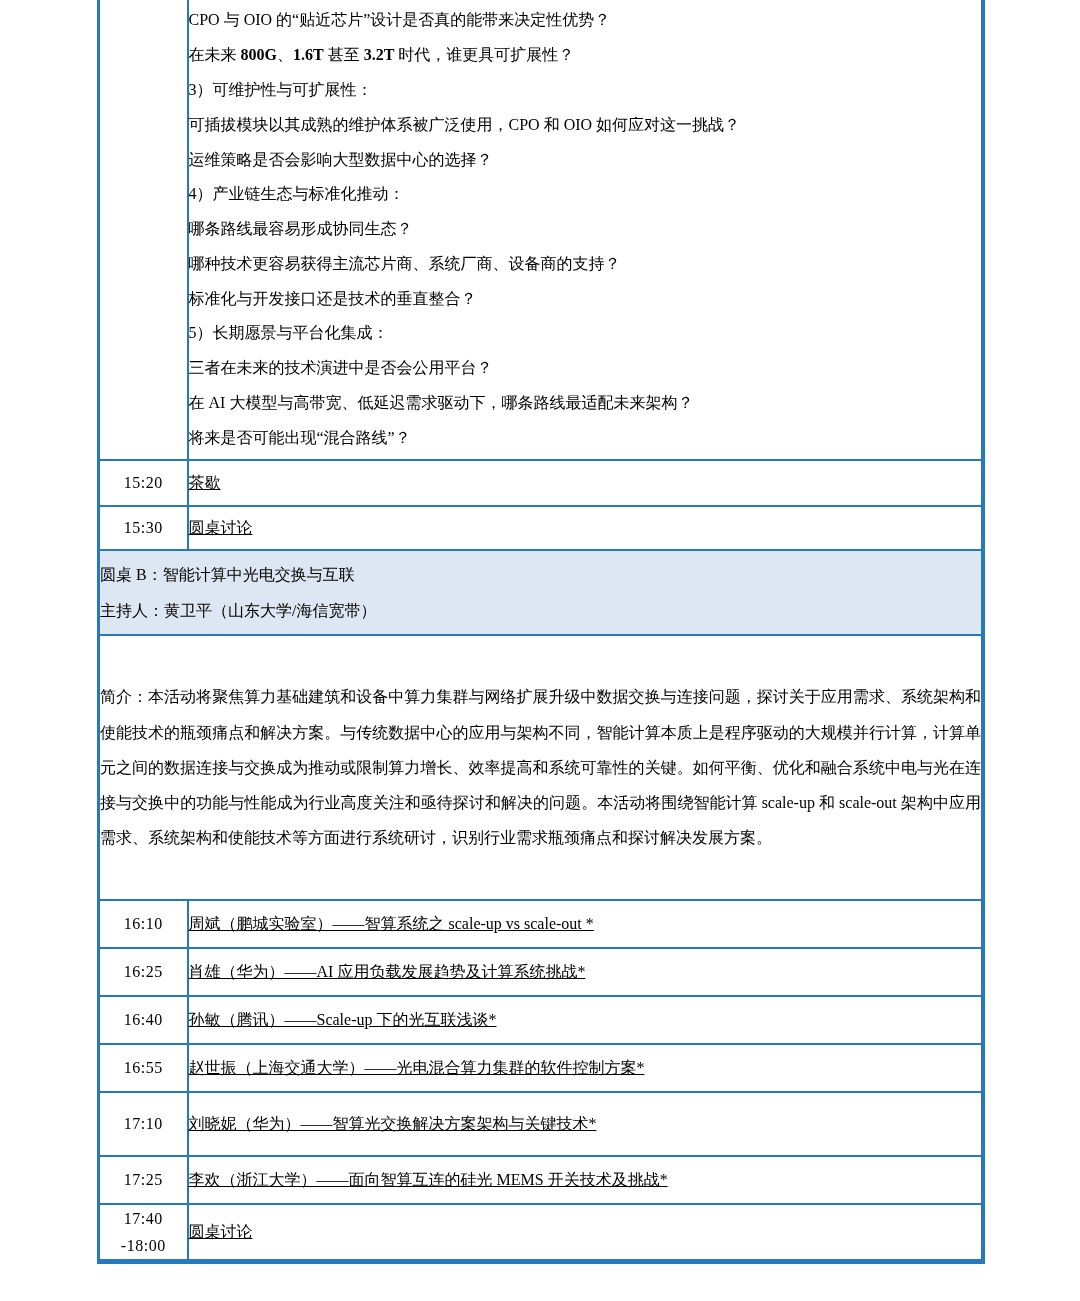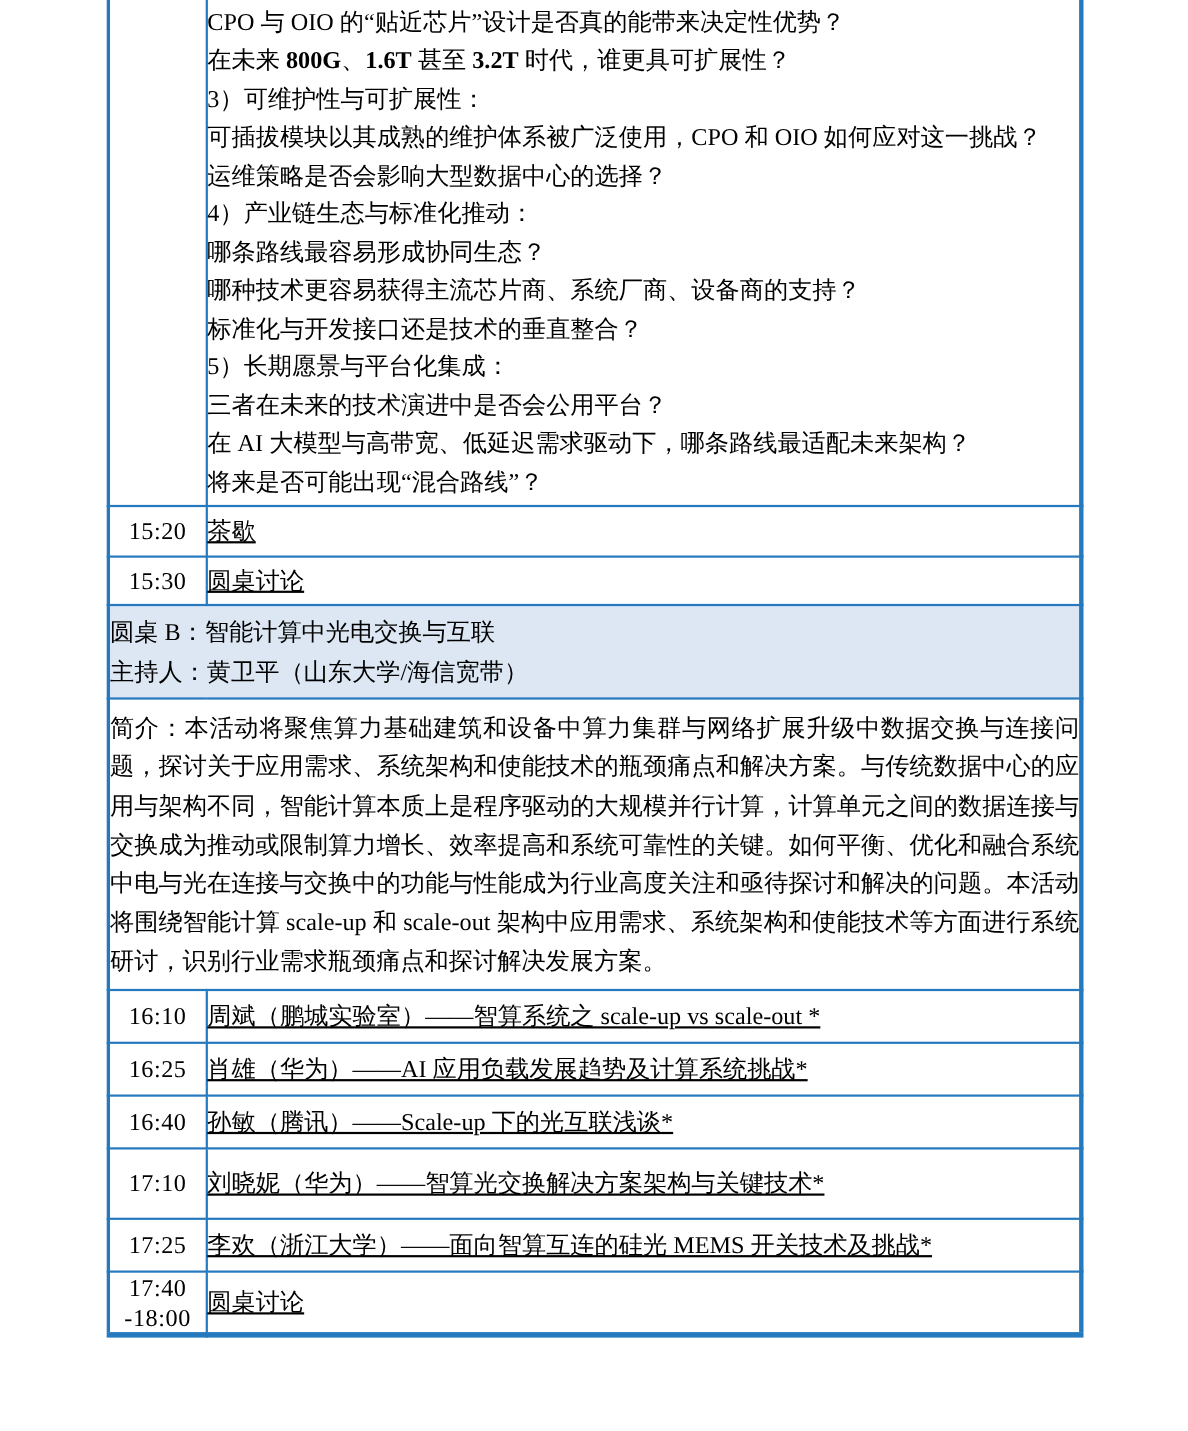--- a/index.html
+++ b/index.html
@@ -22,21 +22,21 @@
     table-layout:fixed;
     width:888px;
     border-left:3px solid var(--border-color);
     border-right:4px solid var(--border-color);
     border-bottom:5px solid var(--border-color);
   }
   table.agenda td{
     border:2px solid var(--border-color);
     padding:0;
     vertical-align:middle;
-    font-size:22px;
+    font-size:16px;
   }
   table.agenda tr:first-child td{border-top:none;}
   col.time-col{width:89px;}
   .time-cell{
     text-align:center;
     font-size:20px;
     letter-spacing:0.5px;
   }
   .time-cell .tline{line-height:27px;}
   .event-cell{padding:0 10px 0 10px;text-decoration:underline;}
@@ -127,20 +127,24 @@
     <tr style="height:48px;">
       <td class="time-cell">16:25</td>
       <td class="event-cell">肖雄（华为）——AI 应用负载发展趋势及计算系统挑战*</td>
     </tr>
 
     <tr style="height:48px;margin-top:36px;">
       <td class="time-cell">16:40</td>
       <td class="event-cell">孙敏（腾讯）——Scale-up 下的光互联浅谈*</td>
     </tr>
 
+    <tr style="height:48px;">
+      <td class="time-cell">16:55</td>
+      <td class="event-cell">赵世振（上海交通大学）——光电混合算力集群的软件控制方案*</td>
+    </tr>
 
     <tr style="height:64px;">
       <td class="time-cell">17:10</td>
       <td class="event-cell">刘晓妮（华为）——智算光交换解决方案架构与关键技术*</td>
     </tr>
 
     <tr style="height:48px;">
       <td class="time-cell">17:25</td>
       <td class="event-cell">李欢（浙江大学）——面向智算互连的硅光 MEMS 开关技术及挑战*</td>
     </tr>

